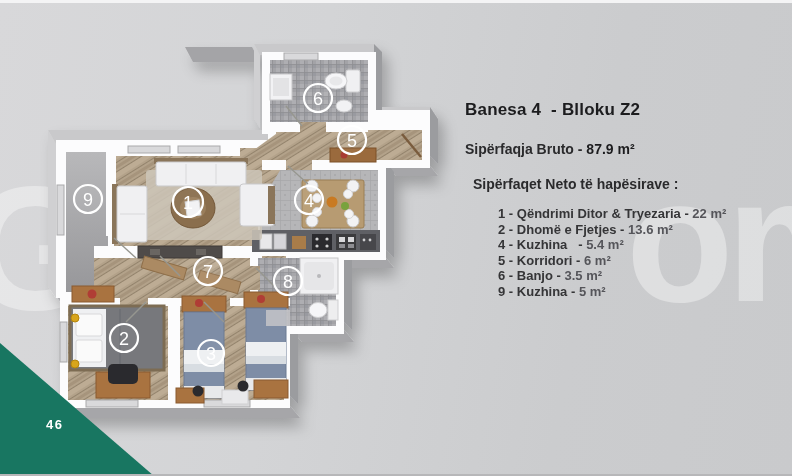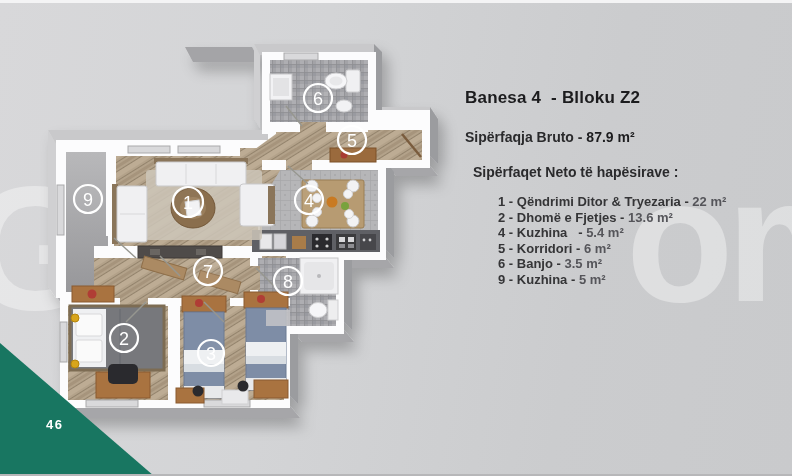--- a/index.html
+++ b/index.html
@@ -18,21 +18,21 @@
   .wm-right{left:626px;top:152px;}
   .plan-svg{position:absolute;left:0;top:0;}
   .green-triangle{
     position:absolute;left:0;top:343px;width:154px;height:133px;
     clip-path:polygon(0 0,100% 100%,0 100%);
   }
   .page-num{
     position:absolute;left:46px;top:417px;color:#ffffff;
     font-size:13px;font-weight:700;letter-spacing:1.5px;
   }
-  .info{position:absolute;left:465px;top:88px;width:322px;color:#2e2e30;}
+  .info{position:absolute;left:465px;top:100px;width:322px;color:#2e2e30;}
   .title{font-size:17px;font-weight:700;color:#1c1c1e;letter-spacing:.2px;margin:0 0 21px 0;white-space:pre;}
   .gross{font-size:14px;font-weight:700;color:#2a2a2c;margin:16px 0 19px 0;white-space:pre;}
   .gross .val{font-weight:800;color:#1c1c1e;}
   .net-heading{font-size:14px;font-weight:700;color:#2a2a2c;margin:0 0 14px 8px;}
   .room-list{font-size:13px;font-weight:700;color:#353537;margin-left:33px;}
   .room-row{white-space:pre;line-height:15.6px;}
   .room-row .area{color:#55555a;}
 </style>
 </head>
 <body>

